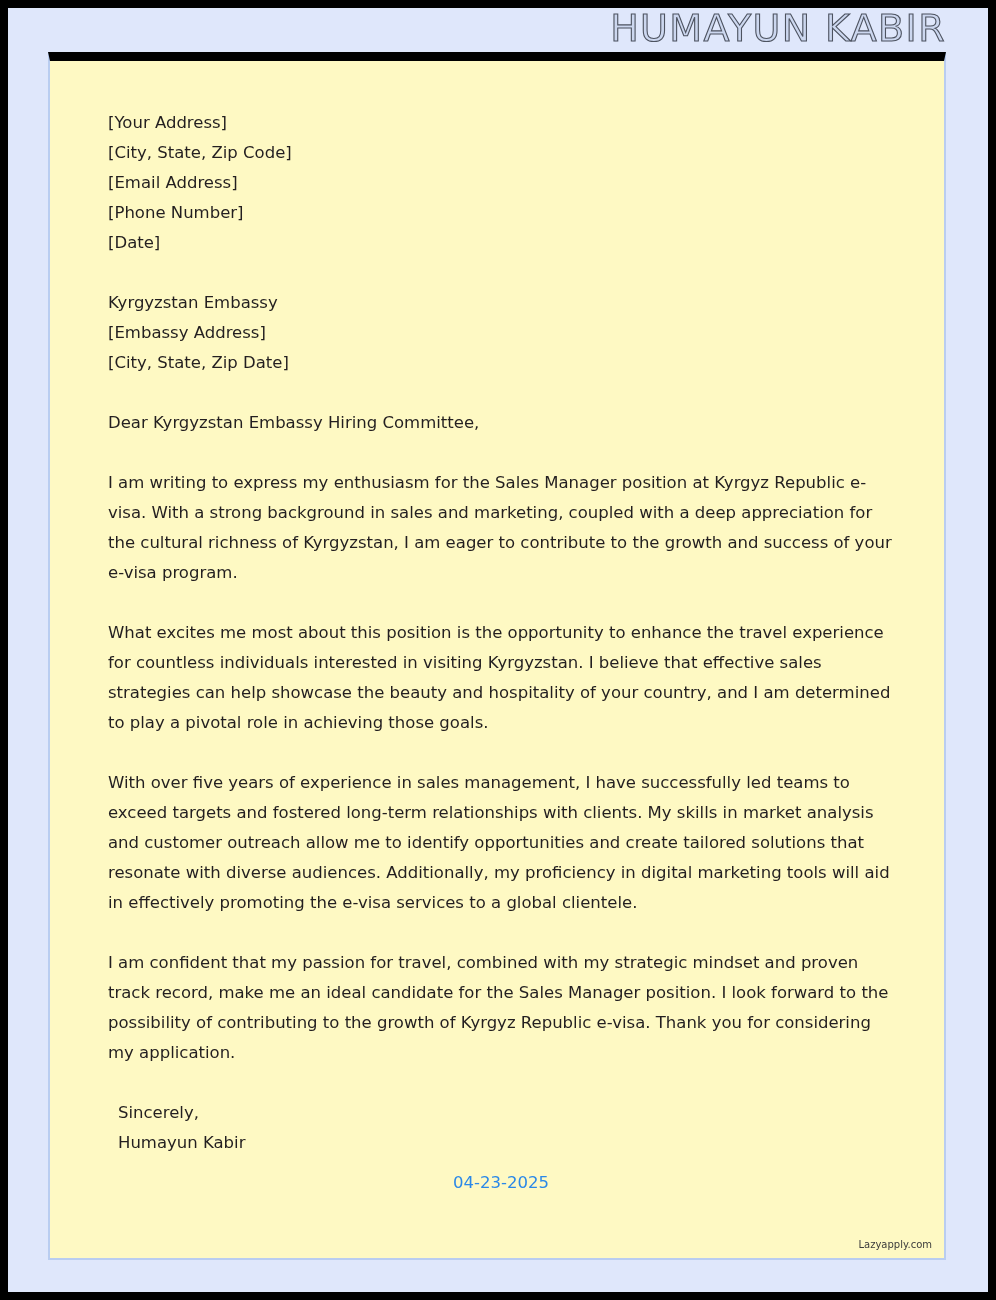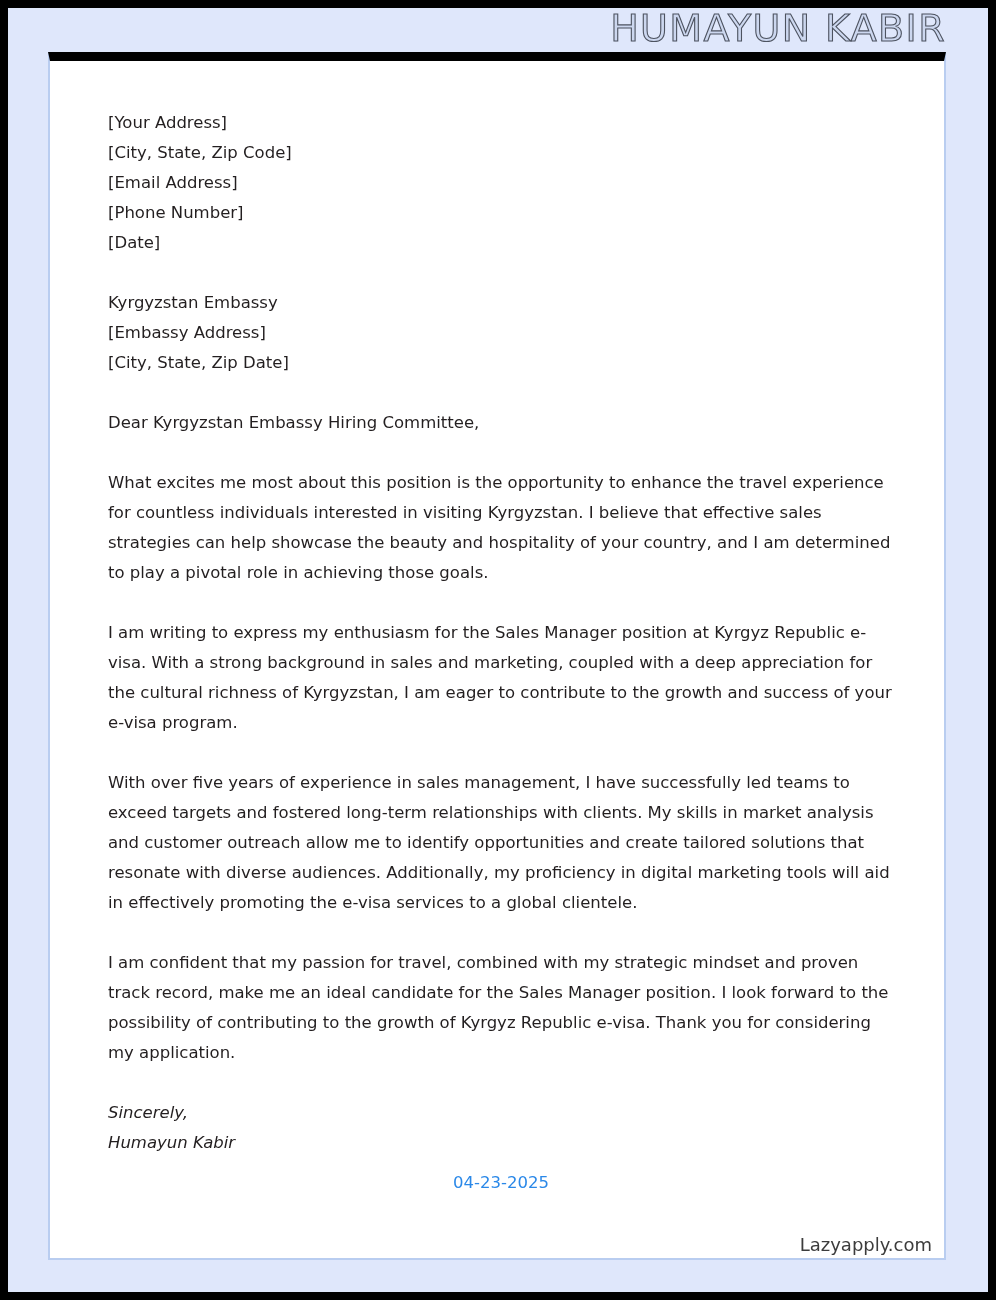--- a/index.html
+++ b/index.html
@@ -54,21 +54,21 @@
     padding: 0;
   }
 
   
   .sheet {
     position: absolute;
     left: 40px;
     top: 44px;
     width: 898px;
     height: 1208px;
-    background: #ffffff;
+    background: #fef9c3;
     border-left: 2px solid #b9cdf0;
     border-right: 2px solid #b9cdf0;
     border-bottom: 2px solid #b9cdf0;
     border-top: 9px solid #000000;
     box-sizing: border-box;
   }
 
   .sheet-body {
     position: absolute;
     left: 58px;
@@ -92,38 +92,37 @@
     line-height: 30px;
     color: #231f20;
     margin: 10px 0 30px 0;
     text-align: left;
   }
 
   .closing {
     font-size: 16.5px;
     line-height: 30px;
     color: #231f20;
-    margin: 0;
+    margin: 10px;
     white-space: pre-line;
-    font-style: italic;
   }
 
   .date-line {
     font-size: 16.5px;
     line-height: 30px;
     color: #2a88e8;
     margin: 10px 0 0 0;
     text-align: center;
   }
 
   .footer-brand {
     position: absolute;
     right: 12px;
     bottom: 4px;
-    font-size: 18px;
+    font-size: 10px;
     line-height: 18px;
     color: #3c3c3c;
     font-family: "DejaVu Sans", sans-serif;
   }
 </style>
 </head>
 <body>
 
 <div class="doc-frame">
 
@@ -140,23 +139,23 @@
 [Email Address]
 [Phone Number]
 [Date]</div>
 
       <div class="block addr">Kyrgyzstan Embassy
 [Embassy Address]
 [City, State, Zip Date]</div>
 
       <p class="para">Dear Kyrgyzstan Embassy Hiring Committee,</p>
 
+      <p class="para">I am writing to express my enthusiasm for the Sales Manager position at Kyrgyz Republic e-visa. With a strong background in sales and marketing, coupled with a deep appreciation for the cultural richness of Kyrgyzstan, I am eager to contribute to the growth and success of your e-visa program.</p>
+
       <p class="para">What excites me most about this position is the opportunity to enhance the travel experience for countless individuals interested in visiting Kyrgyzstan. I believe that effective sales strategies can help showcase the beauty and hospitality of your country, and I am determined to play a pivotal role in achieving those goals.</p>
-
-      <p class="para">I am writing to express my enthusiasm for the Sales Manager position at Kyrgyz Republic e-visa. With a strong background in sales and marketing, coupled with a deep appreciation for the cultural richness of Kyrgyzstan, I am eager to contribute to the growth and success of your e-visa program.</p>
 
       <p class="para">With over five years of experience in sales management, I have successfully led teams to exceed targets and fostered long-term relationships with clients. My skills in market analysis and customer outreach allow me to identify opportunities and create tailored solutions that resonate with diverse audiences. Additionally, my proficiency in digital marketing tools will aid in effectively promoting the e-visa services to a global clientele.</p>
 
       <p class="para">I am confident that my passion for travel, combined with my strategic mindset and proven track record, make me an ideal candidate for the Sales Manager position. I look forward to the possibility of contributing to the growth of Kyrgyz Republic e-visa. Thank you for considering my application.</p>
 
       <div class="closing">Sincerely,
 Humayun Kabir</div>
 
       <div class="date-line">04-23-2025</div>
 

